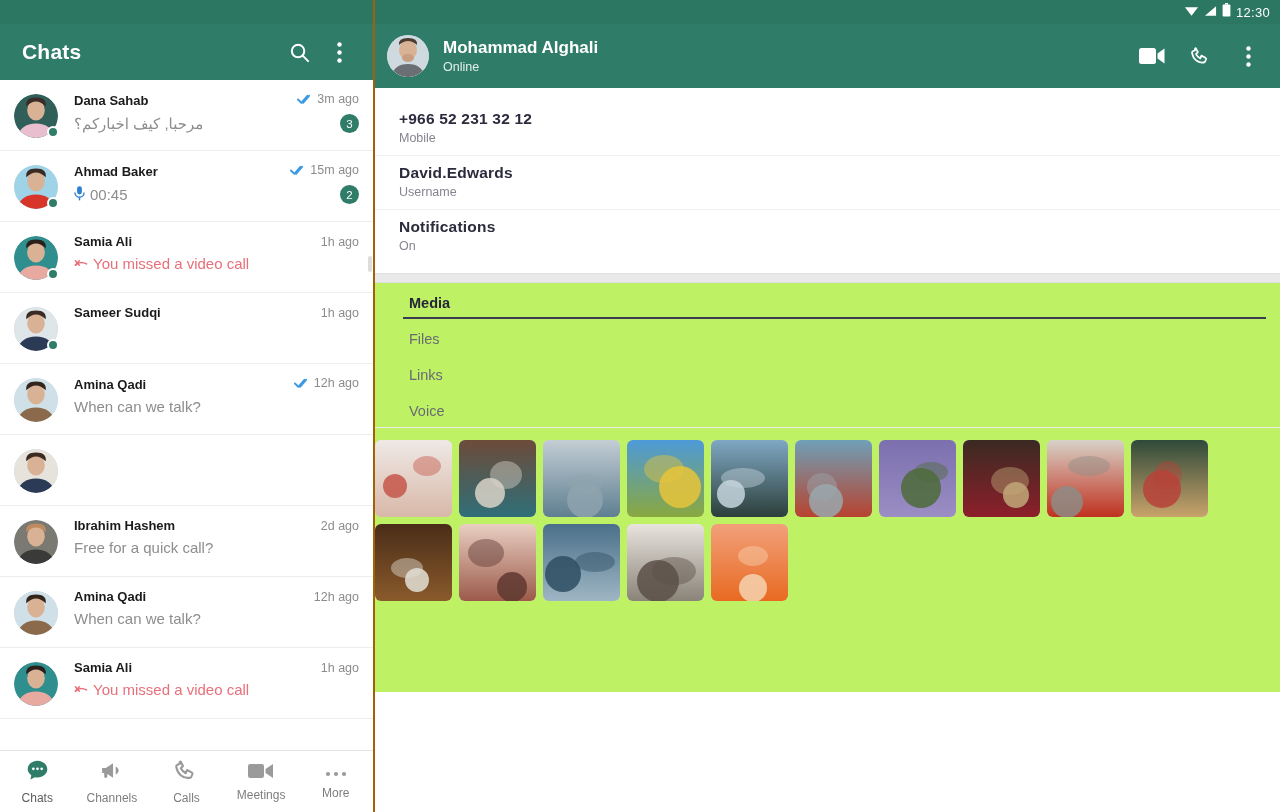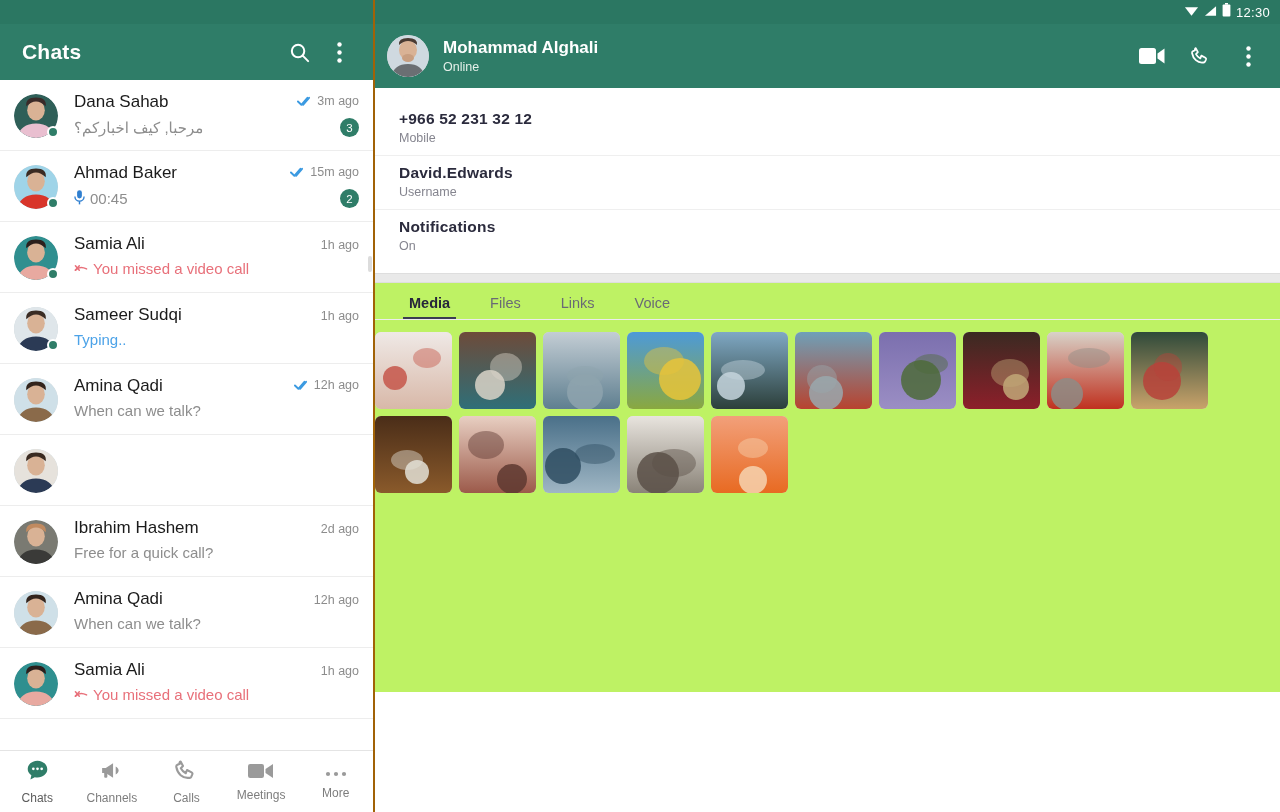--- a/index.html
+++ b/index.html
@@ -24,21 +24,21 @@
   .chat-list { position: relative; }
   .chat-item { display: flex; align-items: flex-start; padding: 12px 14px 12px 14px;
                border-bottom: 1px solid #ededed; min-height: 66px; cursor: pointer; position: relative; }
   .avatar-wrap { position: relative; width: 44px; height: 44px; flex: 0 0 44px; margin-top: 2px; }
   .avatar { width: 44px; height: 44px; border-radius: 50%; overflow: hidden; background: #cfd8dc; }
   .avatar svg { display: block; width: 44px; height: 44px; }
   .online-dot { position: absolute; right: -1px; bottom: 0px; width: 12px; height: 12px;
                 border-radius: 50%; background: #2f7d68; border: 2px solid #fff; }
   .chat-body { flex: 1; padding-left: 16px; min-width: 0; }
   .chat-row1 { display: flex; align-items: baseline; }
-  .chat-name { font-size: 17px; color: #1b1b1b; font-weight: normal; flex: 1;
+  .chat-name { font-size: 13px; color: #1b1b1b; font-weight: bold; flex: 1;
                white-space: nowrap; overflow: hidden; text-overflow: ellipsis; }
   .chat-meta { display: flex; align-items: center; gap: 3px; white-space: nowrap; }
   .chat-time { font-size: 12.5px; color: #8c8c8c; }
   .chat-row2 { display: flex; align-items: center; margin-top: 6px; }
   .chat-preview { font-size: 15px; color: #8d8d8d; flex: 1; white-space: nowrap;
                   overflow: hidden; text-overflow: ellipsis; display: flex; align-items: center; gap: 5px; }
   .chat-preview.rtl { direction: rtl; justify-content: flex-end; }
   .chat-preview.missed { color: #e8707a; }
   .chat-preview.typing { color: #4da3e8; }
   .badge { min-width: 19px; height: 19px; border-radius: 50%; background: #2f7d68; color: #fff;
@@ -74,21 +74,21 @@
               justify-content: center; cursor: pointer; }
 
   .info-card { background: #fff; padding: 14px 0 10px 0; }
   .info-row { padding: 8px 24px 10px 24px; cursor: pointer; }
   .info-row + .info-row { border-top: 1px solid #efefef; }
   .info-value { font-size: 15.5px; color: #2b2b3d; font-weight: bold; letter-spacing: .2px; }
   .info-label { font-size: 12.5px; color: #85858f; margin-top: 3px; }
   .section-gap { height: 10px; background: #e9e9e9; border-top: 1px solid #dedede;
                  border-bottom: 1px solid #dedede; }
 
-  .tabs { display: flex; padding: 0 0 0 14px; border-bottom: 1px solid #ececec; }
+  .tabs { display: flex; padding: 0 0 0 14px; border-bottom: 1px solid #ececec; flex-direction: column; }
   .tab { padding: 12px 20px 8px 20px; font-size: 14.5px; color: #6a6a75; cursor: pointer;
          position: relative; }
   .tab.active { color: #26263a; font-weight: bold; }
   .tab.active::after { content: ""; position: absolute; left: 14px; right: 14px; bottom: 0;
                        height: 2.5px; background: #3b3b52; }
 
   .media-grid { padding: 12px 0 0 399px; display: flex; flex-wrap: wrap; gap: 7px;
                 width: 1280px; margin-left: -399px; padding-left: 399px; }
   .thumb { width: 77px; height: 77px; border-radius: 6px; overflow: hidden;
            background: #d8d8d8; cursor: pointer; flex: 0 0 77px; }
@@ -262,25 +262,20 @@
     </g>
                 </svg>
               </div>
               <div class="online-dot"></div>
             </div>
             <div class="chat-body">
               <div class="chat-row1">
                 <div class="chat-name">Sameer Sudqi</div>
                 <div class="chat-meta">
                   <span class="chat-time">1h ago</span>
-                </div>
-              </div>
-              <div class="chat-row2">
-                <div class="chat-preview typing ">
-                  <span>Typing..</span>
                 </div>
               </div>
             </div>
           </div>
           <div class="chat-item">
             <div class="avatar-wrap">
               <div class="avatar">
                 <svg viewBox="0 0 44 44">
     <defs>
                     <clipPath id="av4_44">

